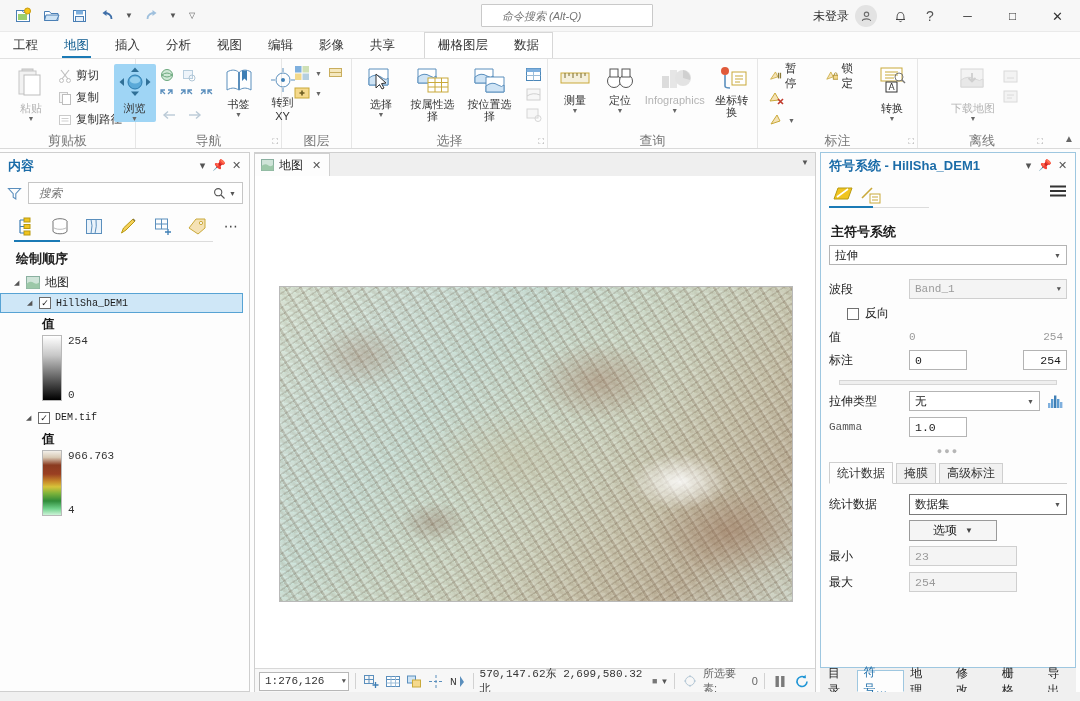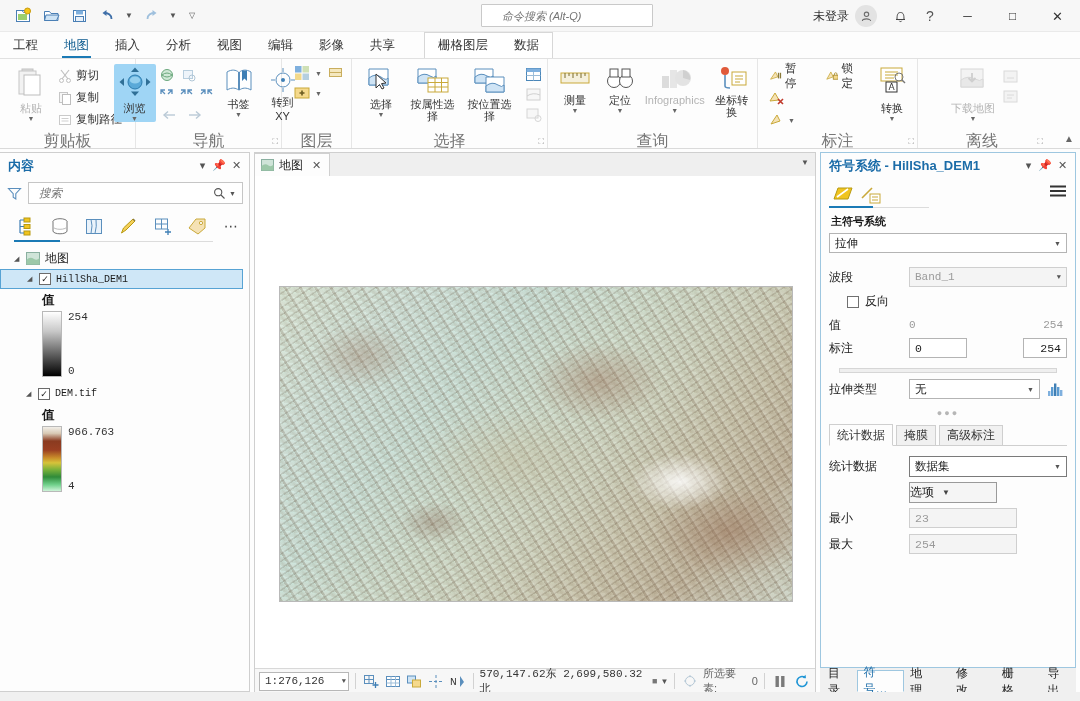--- a/index.html
+++ b/index.html
@@ -79,21 +79,21 @@
     position: absolute; top: 59px; left: 0; width: 1080px; height: 90px;
     background: #fdfdfd; border-bottom: 1px solid #dadada;
     display: flex; align-items: stretch;
   }
   .rgroup {
     position: relative; display: flex; flex-direction: column; align-items: center;
     justify-content: flex-start; border-right: 1px solid #e6e6e6; padding: 3px 4px 0 4px;
   }
   .rgroup-body { flex: 1; display: flex; align-items: flex-start; gap: 2px; padding-top: 2px; }
   .rgroup-label {
-    font-size: 16px; color: #777; height: 15px; line-height: 15px; width: 100%;
+    font-size: 13px; color: #777; height: 15px; line-height: 15px; width: 100%;
     text-align: center;
   }
   .rgroup-dialog {
     position: absolute; right: 3px; bottom: 1px; font-size: 8px; color: #999;
   }
   .big-btn {
     display: flex; flex-direction: column; align-items: center; justify-content: flex-start;
     min-width: 42px; padding: 2px 3px 0 3px; border-radius: 2px;
   }
   .big-btn.active { background: #9fd5f5; }
@@ -224,21 +224,21 @@
   .sb-text { font-size: 11px; color: #666; }
 
   
   #symbology { left: 820px; top: 152px; width: 256px; height: 516px; border: 1px solid #9ec7e0; }
   .sym-tabs { display: flex; align-items: center; padding: 3px 8px 0 8px; position: relative; height: 30px; }
   .sym-tab { width: 28px; height: 25px; display: flex; align-items: center; justify-content: center; }
   .sym-rule { position: absolute; left: 8px; width: 100px; bottom: 0; height: 1px; background: #dcdcdc; }
   .sym-rule:before { content: ""; position: absolute; left: 0; width: 44px; height: 2px; bottom: 0; background: #1b7ab5; }
   .hamburger { position: absolute; right: 8px; top: 6px; }
   .sym-body { padding: 2px 8px 0 8px; }
-  .sec-title { font-weight: bold; font-size: 11px; margin: 4px 0 4px 2px; }
+  .sec-title { font-weight: bold; font-size: 13px; margin: 13px 0 4px 2px; }
   .fld-row { display: flex; align-items: center; height: 24px; margin-bottom: 2px; }
   .fld-lbl { width: 80px; font-size: 12px; color: #222; }
   .fld-lbl.mono { font-family: "Liberation Mono", monospace; font-size: 11px; color: #555; }
   .combo {
     flex: 1; height: 20px; border: 1px solid #b4b4b4; background: #fff; display: flex;
     align-items: center; padding: 0 2px 0 5px; font-size: 11.5px;
   }
   .combo.full { width: 100%; }
   .combo .cv { flex: 1; }
   .combo.dis { background: #f4f4f4; color: #9a9a9a; border-color: #cfcfcf;
@@ -828,20 +828,21 @@
           <circle cx="14" cy="6" r="1.6" fill="#fff" stroke="#c9a93a"></circle>
         </svg>
       </div>
       <div class="ctab">
         <span style="letter-spacing:1px;color:#444;font-size:14px">⋯</span>
       </div>
       <div class="ctabs-rule"></div>
     </div>
 
     <div class="toc">
+      <div class="toc-head">绘制顺序</div>
 
       <div class="toc-row">
         <span class="tri">◢</span>
         <span class="layer-ico">
           <svg width="14" height="13" viewBox="0 0 14 13">
             <rect x="0.5" y="0.5" width="13" height="12" fill="#cfe4d8" stroke="#8ab0a0"></rect>
             <path d="M0.5 8 Q4 4 8 7 Q11 9 13.5 6 L13.5 12.5 L0.5 12.5 Z" fill="#9cc8a8"></path>
           </svg>
         </span>
         <span class="toc-name cjk">地图</span>
@@ -1050,20 +1051,24 @@
           <svg width="18" height="16" viewBox="0 0 18 16">
             <rect x="1" y="10" width="2.4" height="5" fill="#7fb0de"></rect>
             <rect x="4" y="6" width="2.4" height="9" fill="#5b9bd1"></rect>
             <rect x="7" y="2.5" width="2.4" height="12.5" fill="#3f7fb5"></rect>
             <rect x="10" y="6" width="2.4" height="9" fill="#5b9bd1"></rect>
             <rect x="13" y="9" width="2.4" height="6" fill="#7fb0de"></rect>
           </svg>
         </span>
       </div>
 
+      <div class="fld-row">
+        <span class="fld-lbl mono">Gamma</span>
+        <span class="inp w60">1.0</span>
+      </div>
 
       <div class="splitter">
         <span class="dots">●●●</span>
       </div>
     </div>
 
     <div class="tabstrip">
       <div class="stab active">统计数据</div>
       <div class="stab">掩膜</div>
       <div class="stab">高级标注</div>
@@ -1075,21 +1080,21 @@
         <span class="fld-lbl">统计数据</span>
         <div class="combo" style="flex:1;height:21px;border-color:#7a7a7a">
           <span class="cv">数据集</span>
           <span class="car">▼</span>
         </div>
       </div>
 
       <div class="fld-row">
         <span class="fld-lbl"></span>
         <div style="flex:1;display:flex;justify-content:flex-start">
-          <div style="width:88px;height:21px;border:1px solid #9a9a9a;background:#f5f5f5;display:flex;align-items:center;gap:8px">
+          <div style="width:88px;height:21px;border:1px solid #9a9a9a;background:#f5f5f5;display:flex;align-items:center;justify-content:center;gap:8px">
             <span style="font-size:12px">选项</span>
             <span style="font-size:8px;color:#444">▼</span>
           </div>
         </div>
       </div>
 
       <div class="fld-row">
         <span class="fld-lbl">最小</span>
         <span class="inp ro w110">23</span>
       </div>

